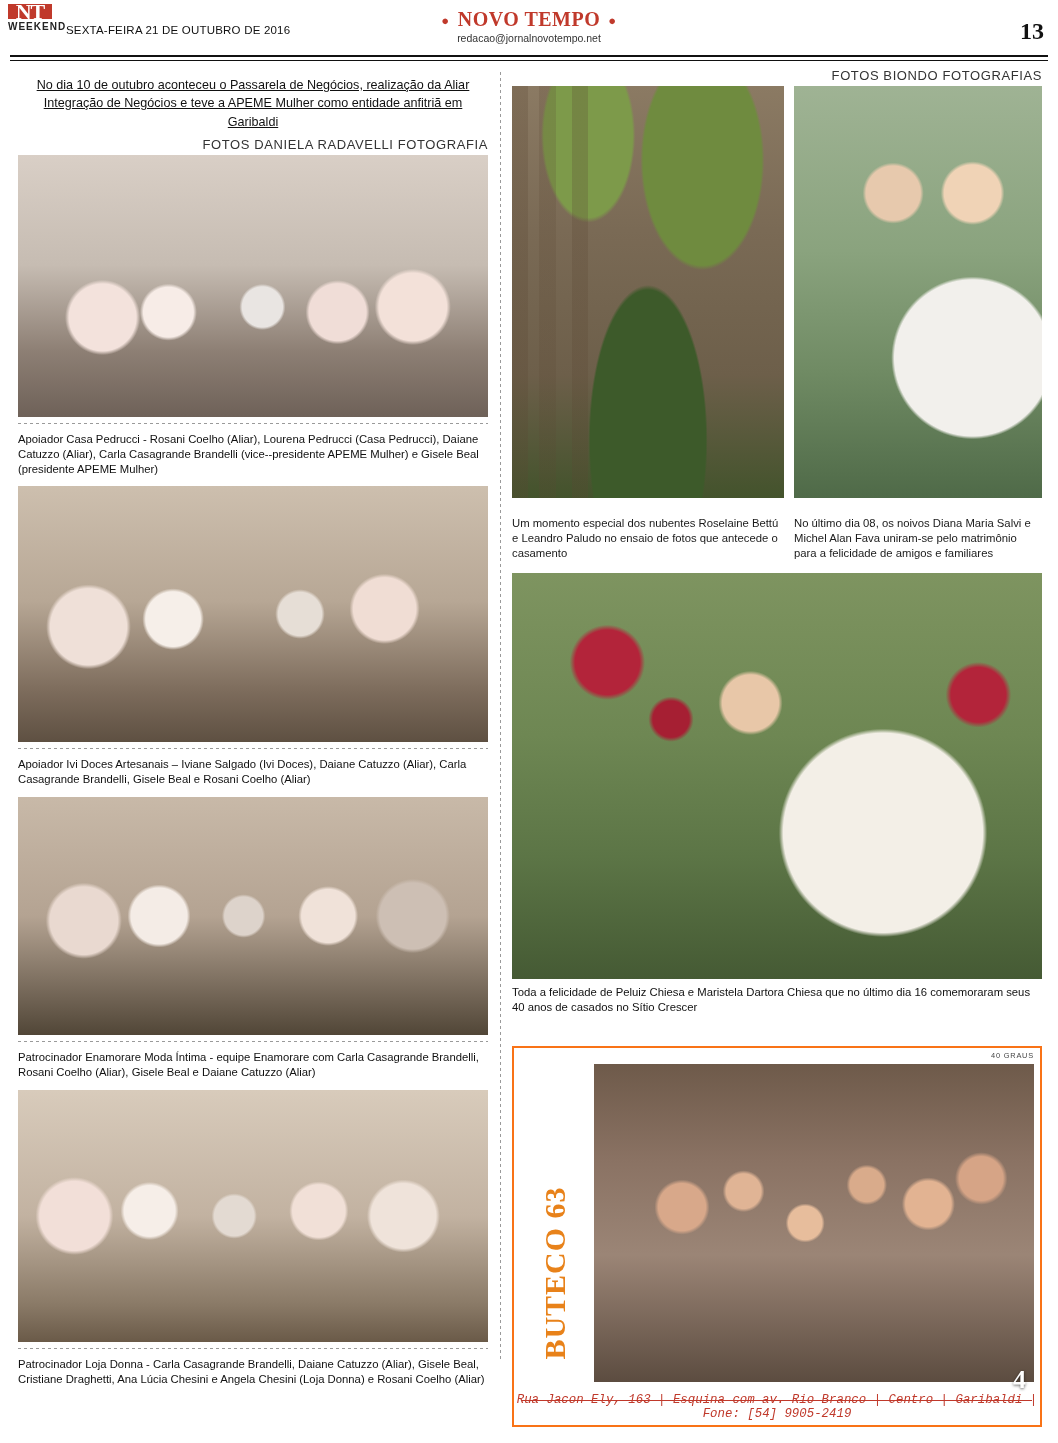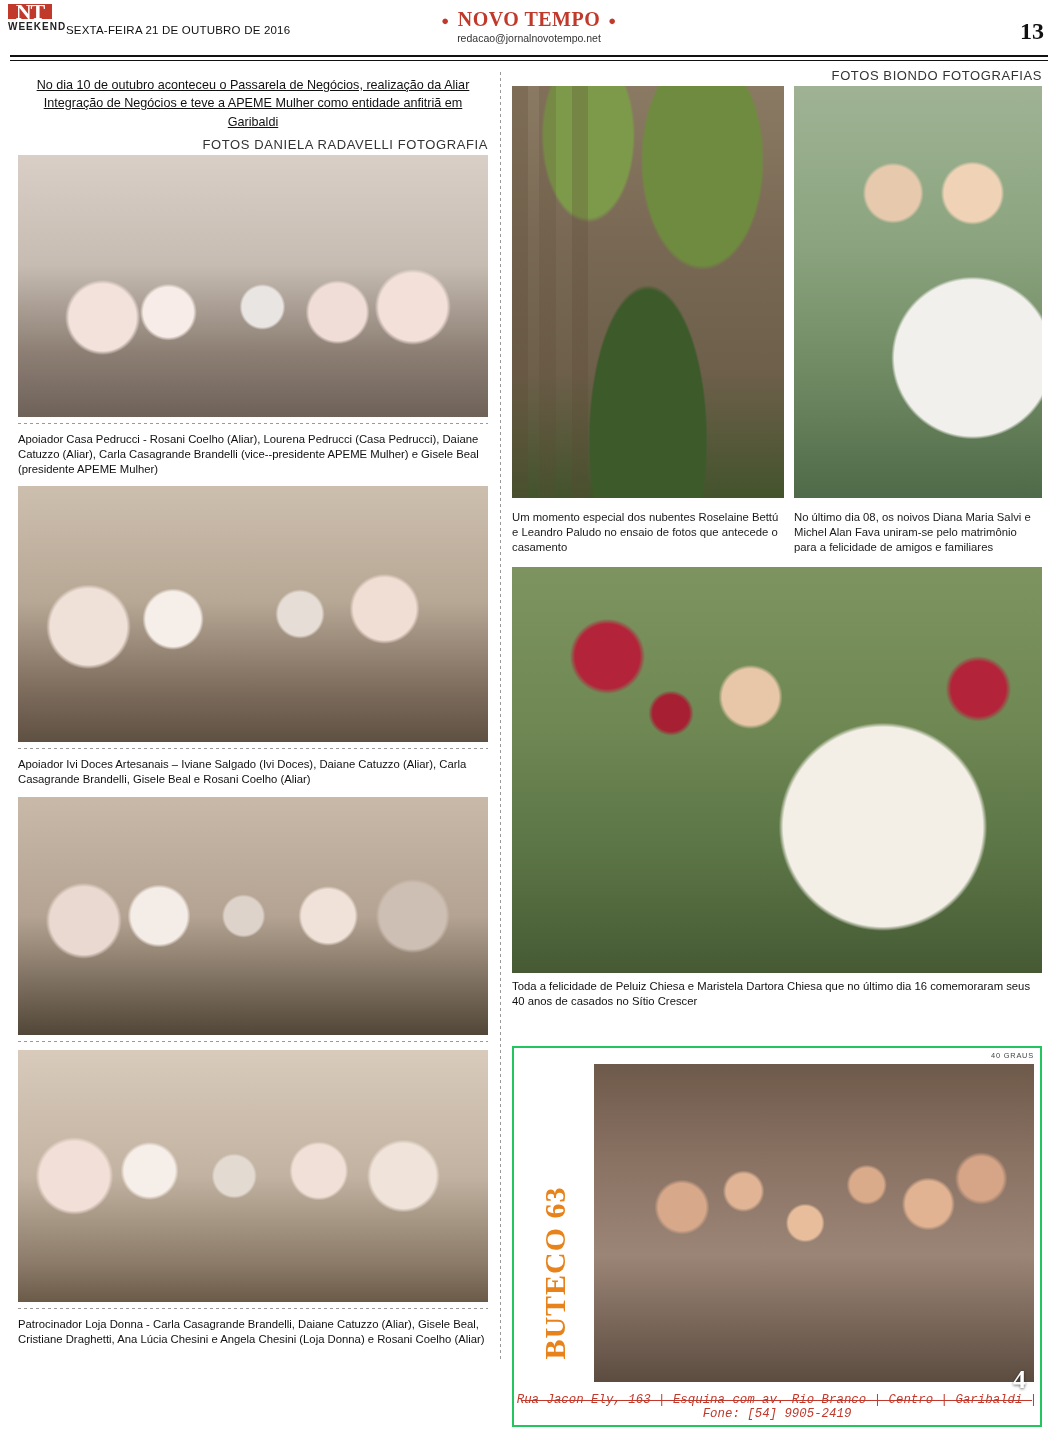--- a/index.html
+++ b/index.html
@@ -68,28 +68,28 @@
   }
   .caption{
     font-size:11.3px;line-height:1.32;color:#111;margin:5px 0 10px 0;
   }
   .hr-dots{height:1px;background:repeating-linear-gradient(to right,#9a9a9a 0 3px,transparent 3px 6px);margin:6px 0 8px 0;}
 
   
   .r-top{display:flex;gap:10px;}
   .r-top .cellA{width:272px;}
   .r-top .cellB{width:248px;}
-  .r-caps{display:flex;gap:10px;margin-top:12px;}
+  .r-caps{display:flex;gap:10px;margin-top:18px;}
   .r-caps .capA{width:272px;font-size:11.3px;line-height:1.32;}
   .r-caps .capB{width:248px;font-size:11.3px;line-height:1.32;}
 
   
   .ad{
     position:absolute;left:512px;top:1046px;width:530px;height:381px;
-    border:2px solid #22c55e;box-sizing:border-box;background:#fff;
+    border:2px solid #f97316;box-sizing:border-box;background:#fff;
   }
   .ad-credit{
     position:absolute;right:6px;top:3px;font-size:7.4px;letter-spacing:.8px;color:#444;
   }
   .ad-photo{
     position:absolute;left:80px;top:16px;width:440px;height:318px;background:#b9b4ad;overflow:hidden;
   }
   .ad-brand{
     position:absolute;left:6px;top:120px;width:70px;height:210px;
     display:flex;align-items:center;justify-content:center;
@@ -215,20 +215,21 @@
   <div class="photo" style="height:256px">
     <div class="ph p-event2"></div>
   </div>
   <div class="hr-dots"></div>
   <div class="caption">Apoiador Ivi Doces Artesanais – Iviane Salgado (Ivi Doces), Daiane Catuzzo (Aliar), Carla Casagrande Brandelli, Gisele Beal e Rosani Coelho (Aliar)</div>
 
   <div class="photo" style="height:238px">
     <div class="ph p-event3"></div>
   </div>
   <div class="hr-dots"></div>
+  <div class="caption">Patrocinador Enamorare Moda Íntima - equipe Enamorare com Carla Casagrande Brandelli, Rosani Coelho (Aliar), Gisele Beal e Daiane Catuzzo (Aliar)</div>
 
   <div class="photo" style="height:252px">
     <div class="ph p-event4"></div>
   </div>
   <div class="hr-dots"></div>
   <div class="caption">Patrocinador Loja Donna - Carla Casagrande Brandelli, Daiane Catuzzo (Aliar), Gisele Beal, Cristiane Draghetti, Ana Lúcia Chesini e Angela Chesini (Loja Donna) e Rosani Coelho (Aliar)</div>
 </div>
 
 <div class="col-right">
 

